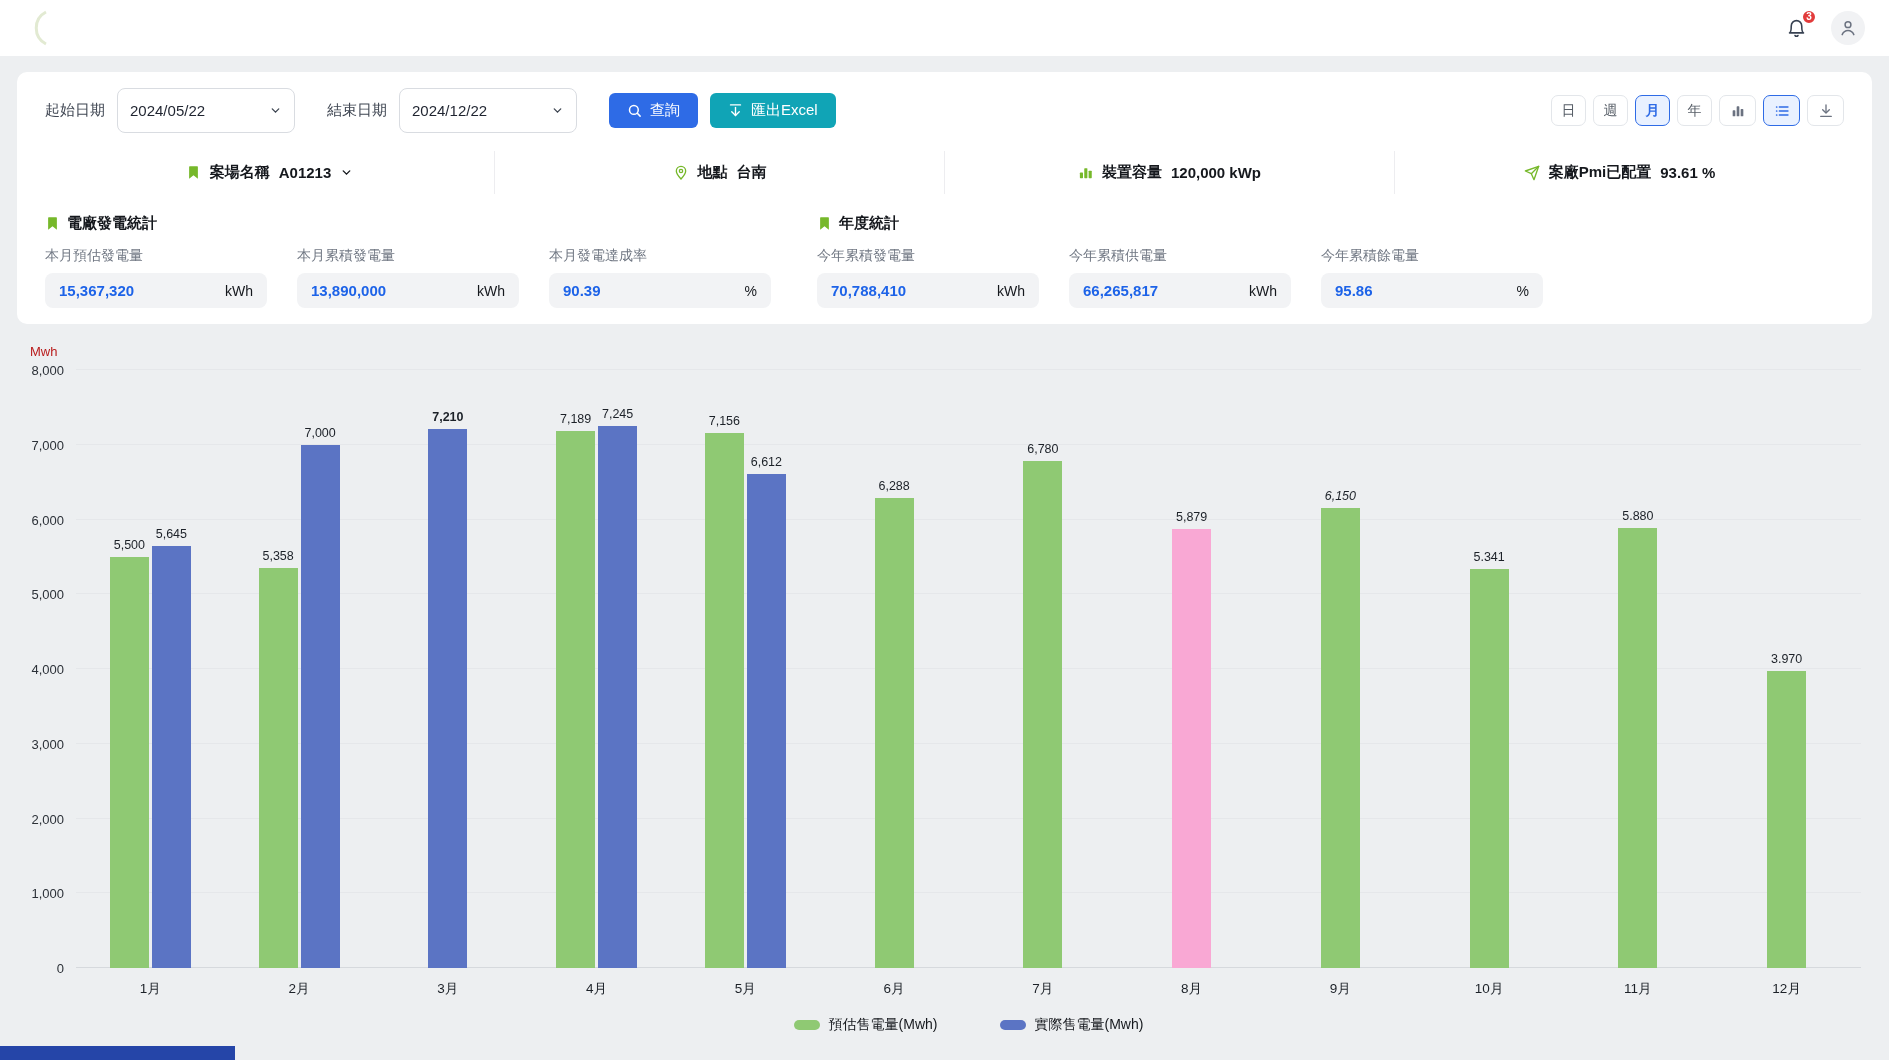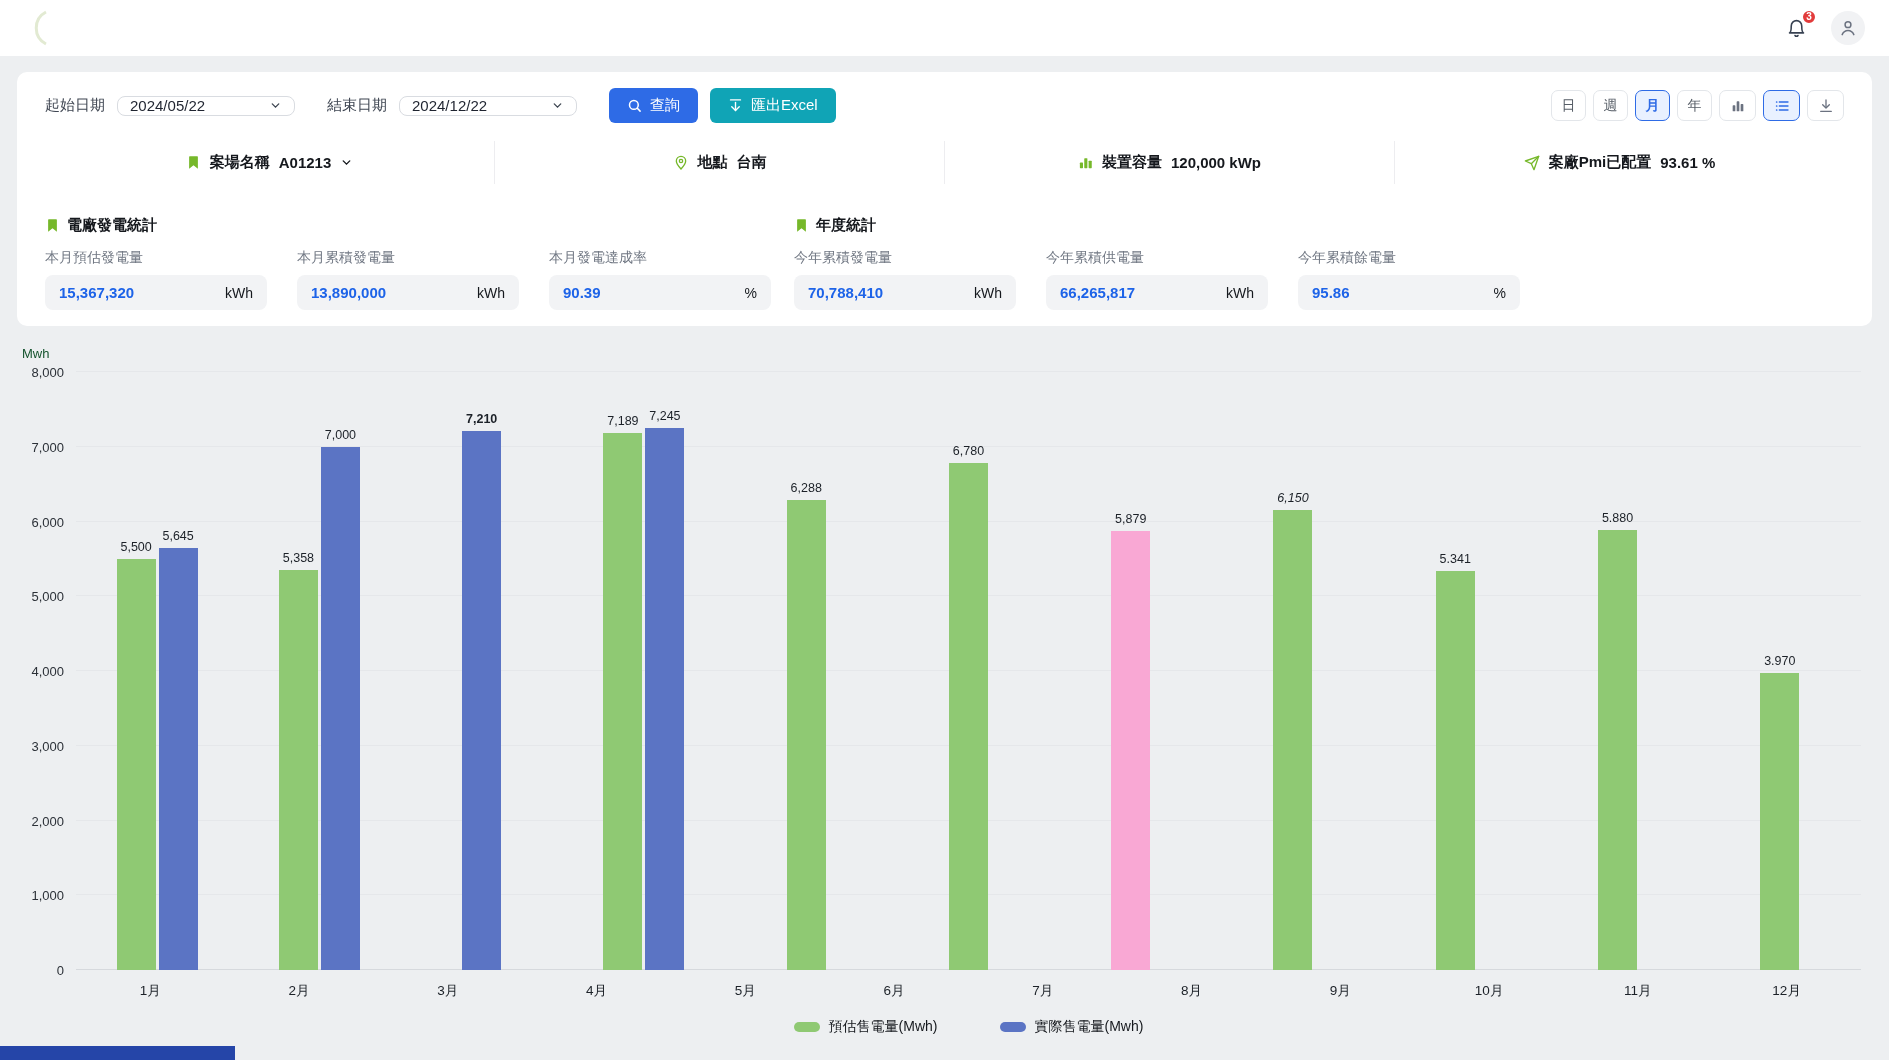--- a/index.html
+++ b/index.html
@@ -18,53 +18,53 @@
     min-width:16px;height:16px;font-size:10px;font-weight:bold;display:flex;align-items:center;justify-content:center;
     padding:0 3px;border:2px solid #fff;box-sizing:border-box;}
   .avatar-btn{width:34px;height:34px;border-radius:50%;background:#f1f2f4;border:none;cursor:pointer;
     display:flex;align-items:center;justify-content:center;}
 
   
   .card{margin:16px 17px 0;background:#fff;border-radius:10px;padding:16px 28px;}
 
   .filter-row{display:flex;align-items:center;}
   .filter-label{font-size:15px;color:#3f4652;margin-right:12px;white-space:nowrap;}
-  .date-input{display:flex;align-items:center;justify-content:space-between;width:178px;height:20px;
+  .date-input{display:flex;align-items:center;justify-content:space-between;width:178px;height:45px;
     border:1px solid #d9dce1;border-radius:8px;padding:0 12px;background:#fff;font-size:15px;color:#1f2430;
     box-sizing:border-box;margin-right:32px;cursor:pointer;}
   .btn{display:flex;align-items:center;gap:8px;height:35px;border:none;border-radius:6px;color:#fff;
     font-size:15px;padding:0 18px;cursor:pointer;font-family:inherit;}
   .btn-primary{background:#2e6be6;margin-right:12px;}
   .btn-teal{background:#10a4b6;}
   .range-group{margin-left:auto;display:flex;align-items:center;gap:7px;}
   .range-btn{min-width:35px;height:31px;border:1px solid #e3e6ea;background:#fff;border-radius:7px;
     color:#565d66;font-size:14px;cursor:pointer;font-family:inherit;display:flex;align-items:center;justify-content:center;}
   .range-btn.active{background:#e9f1ff;border-color:#2e6be6;color:#2e6be6;font-weight:bold;}
   .tool-btn{width:37px;height:31px;border:1px solid #e3e6ea;background:#fff;border-radius:7px;cursor:pointer;
     display:flex;align-items:center;justify-content:center;padding:0;}
   .tool-btn.active{background:#e9f1ff;border-color:#2e6be6;}
 
   .info-row{display:flex;align-items:stretch;margin-top:18px;}
   .info-col{flex:1;display:flex;align-items:center;justify-content:center;gap:9px;padding:12px 0;border-right:1px solid #ededf0;}
   .info-col:last-child{border-right:none;}
   .info-col.clickable{cursor:pointer;}
   .info-label,.info-value{font-weight:bold;font-size:15px;color:#15181d;white-space:nowrap;}
 
-  .stats-row{display:flex;gap:23px;margin-top:32px;}
+  .stats-row{display:flex;gap:46px;margin-top:20px;}
   .section-title{display:flex;align-items:center;gap:7px;font-weight:bold;font-size:15px;color:#15181d;margin-bottom:14px;}
   .stat-cards{display:flex;gap:30px;}
   .stat-card{width:222px;}
   .stat-label{font-size:14px;color:#707783;margin-bottom:8px;white-space:nowrap;}
   .stat-pill{height:35px;background:#f2f3f5;border-radius:8px;display:flex;align-items:center;justify-content:space-between;padding:0 14px;}
   .stat-value{color:#1d63e8;font-weight:bold;font-size:15px;}
   .stat-unit{color:#15181d;font-size:14px;}
 
   
   .chart-section{position:relative;margin-top:12px;padding:34px 28px 0 76px;}
-  .y-axis-title{position:absolute;top:8px;left:22px;font-size:13px;color:#14532d;}
+  .y-axis-title{position:absolute;top:8px;left:30px;font-size:13px;color:#b91c1c;}
   .plot{position:relative;height:598px;}
   .gridline{position:absolute;left:0;right:0;height:1px;background:#e5e7ea;}
   .gridline.baseline{background:#d6d9dd;}
   .ytick{position:absolute;right:calc(100% + 12px);transform:translateY(50%);font-size:13px;color:#2c3138;white-space:nowrap;}
   .bar-groups{position:absolute;left:0;right:0;top:0;bottom:0;display:flex;}
   .bar-group{flex:1;display:flex;align-items:flex-end;justify-content:center;gap:3px;height:100%;}
   .bar{width:39px;position:relative;}
   .bar-value{position:absolute;bottom:100%;margin-bottom:5px;left:50%;transform:translateX(-50%);
     font-size:12.5px;color:#1c2128;white-space:nowrap;}
   .x-row{display:flex;margin-top:12px;}
@@ -353,20 +353,28 @@
         </div>
         <div class="bar-group">
           <div class="bar" style="height: 89.8625%; background: rgb(143, 201, 115);">
             <div class="bar-value">7,189</div>
           </div>
           <div class="bar" style="height: 90.5625%; background: rgb(91, 116, 196);">
             <div class="bar-value">7,245</div>
           </div>
         </div>
         <div class="bar-group">
+          <div class="bar" style="height: 89.45%; background: rgb(143, 201, 115);">
+            <div class="bar-value">7,156</div>
+          </div>
+          <div class="bar" style="height: 82.65%; background: rgb(91, 116, 196);">
+            <div class="bar-value">6,612</div>
+          </div>
+        </div>
+        <div class="bar-group">
           <div class="bar" style="height: 78.6%; background: rgb(143, 201, 115);">
             <div class="bar-value">6,288</div>
           </div>
         </div>
         <div class="bar-group">
           <div class="bar" style="height: 84.75%; background: rgb(143, 201, 115);">
             <div class="bar-value">6,780</div>
           </div>
         </div>
         <div class="bar-group">

